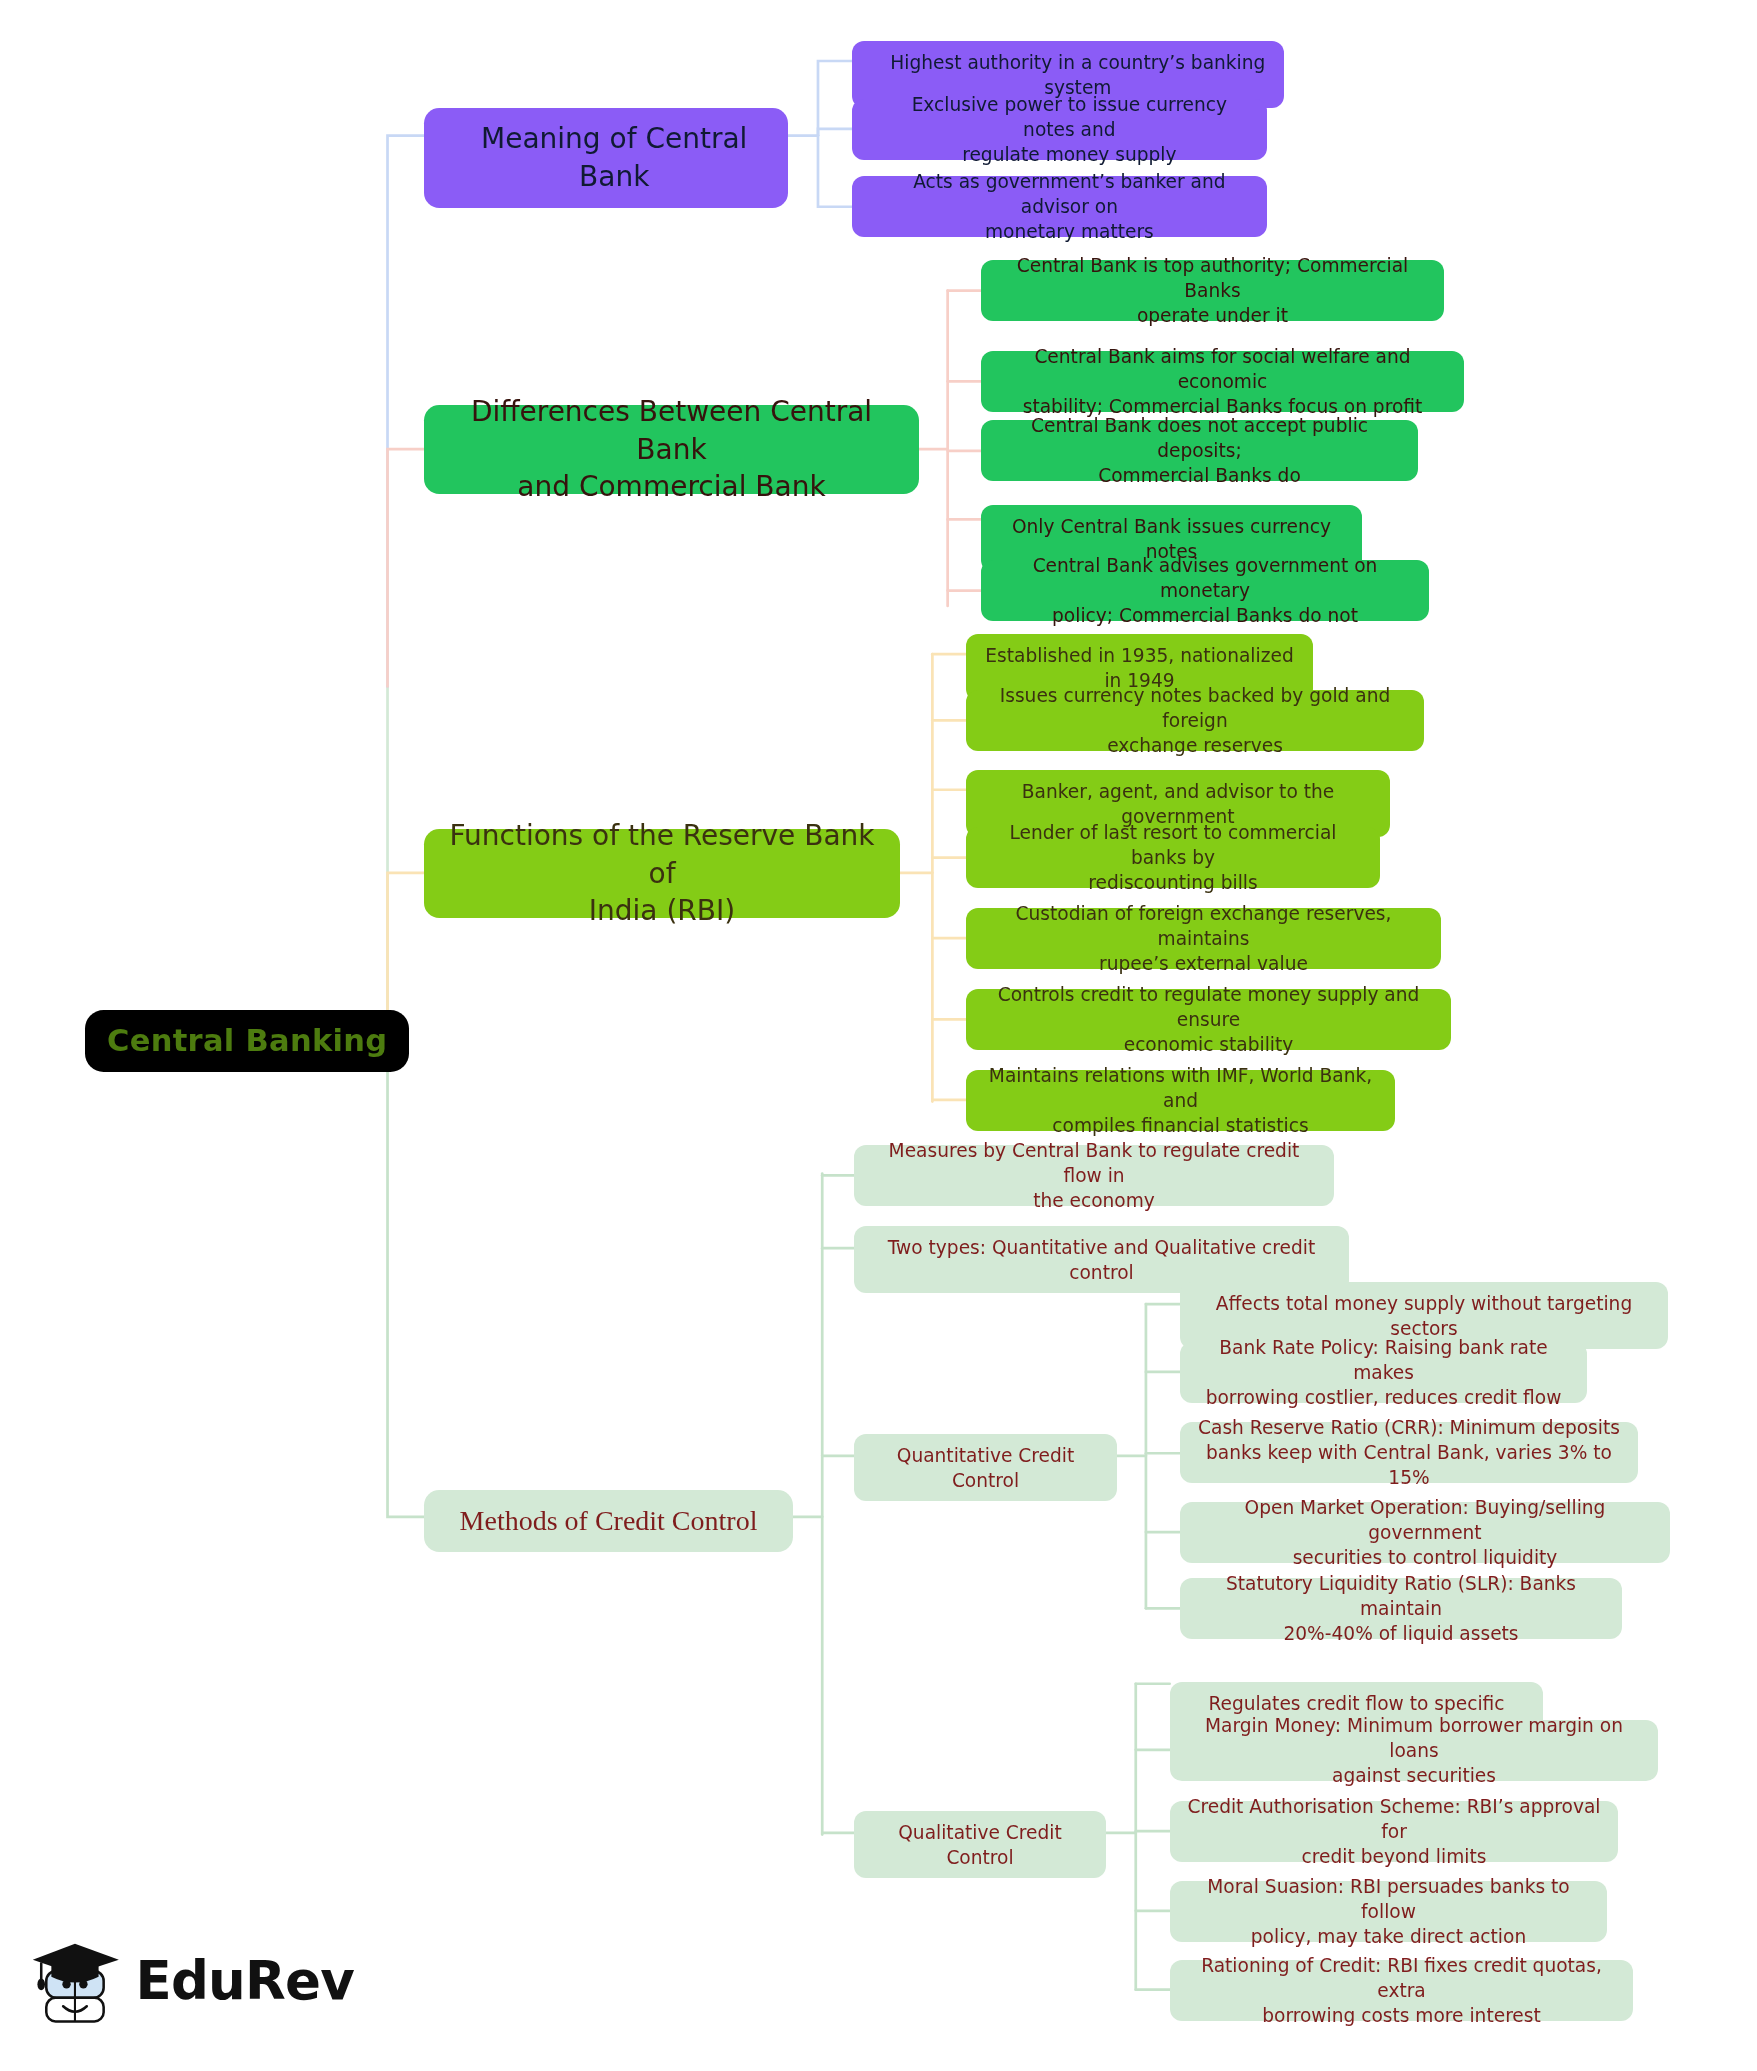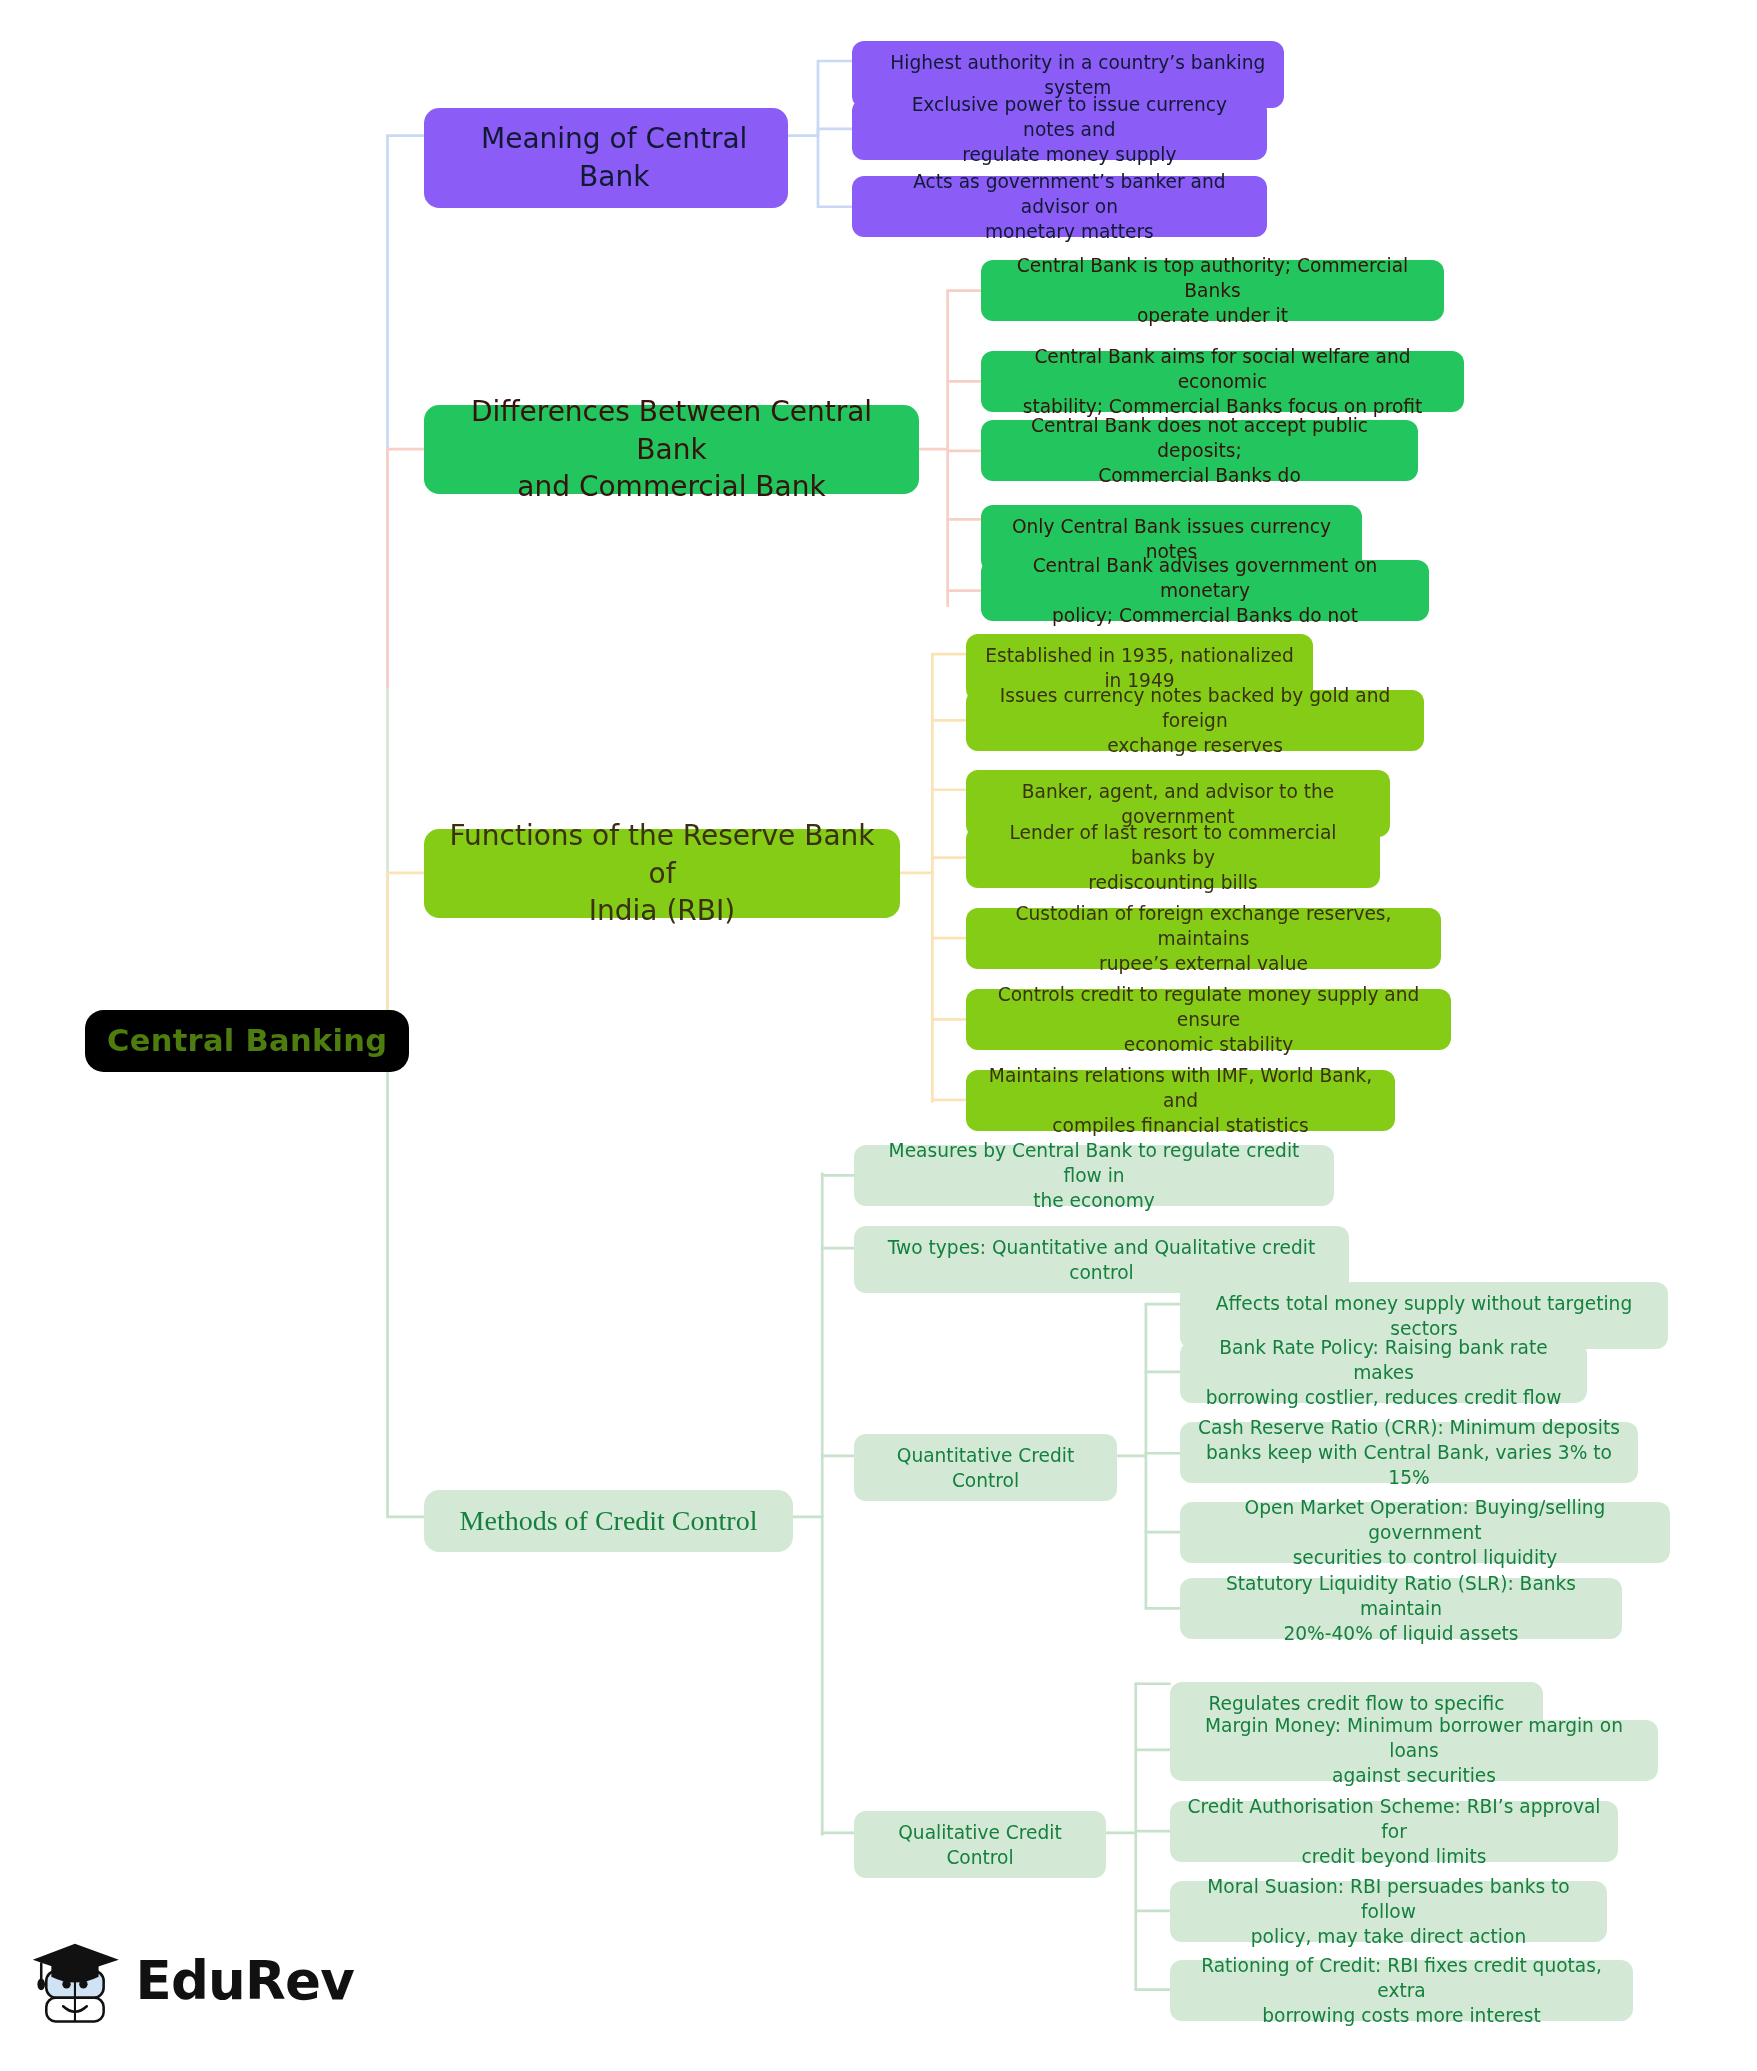--- a/index.html
+++ b/index.html
@@ -41,21 +41,21 @@
     padding: 10.2px 22px;
     letter-spacing: 0.3px;
   }
   .branch { font-size: 28px; border-radius: 15.3px; padding: 12px 18.6px; }
   .leaf   { font-size: 18.6px; }
   .sub    { font-size: 18.6px; }
 
   .c-blue   { background: #8b5cf6; color: #101a33; padding-left: 35px; }
   .c-pink   { background: #22c55e; color: #36130d; }
   .c-yellow { background: #84cc16; color: #3a3110; }
-  .c-green  { background: #d3e9d6; color: #15803d; }
+  .c-green  { background: #d3e9d6; color: #7f1d1d; }
 
   
   #logo {
     position: absolute;
     left: 30.5px; top: 1932px;
     display: flex; align-items: center; gap: 12px;
   }
   #logo .mark { position: relative; width: 93px; height: 97px; }
   #logo .wordmark {
     font-size: 53px; font-weight: bold; color: #111111;

